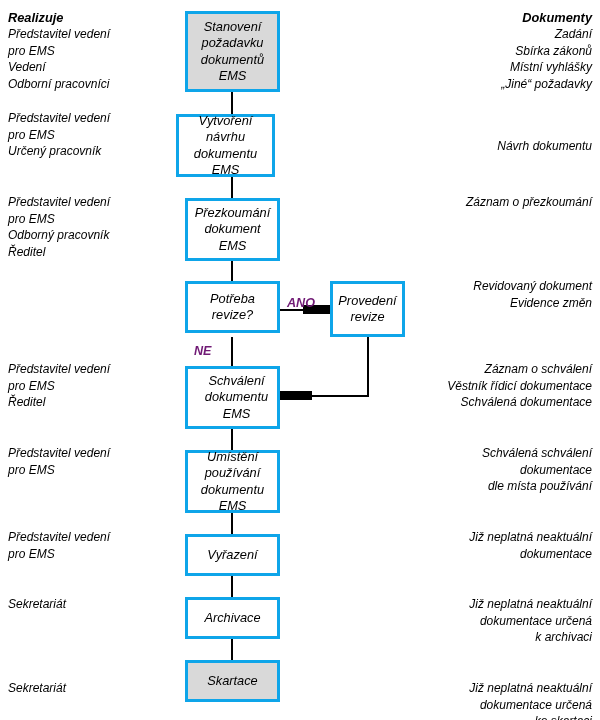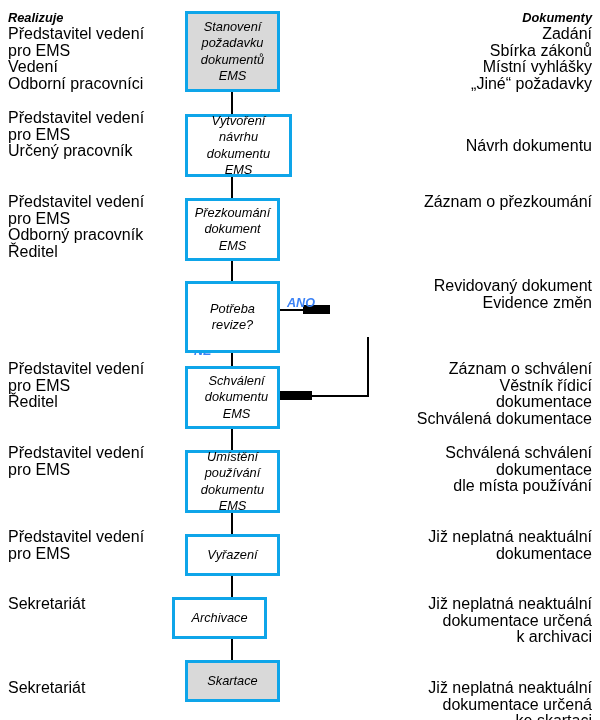--- a/index.html
+++ b/index.html
@@ -19,21 +19,22 @@
   #diagram {
     position: absolute;
     left: 0; top: 0;
     width: 600px;
     height: 720px;
   }
 
   
   .col-text {
     position: absolute;
-    font-size: 16px;
+    font-style: italic;
+    font-size: 12px;
     line-height: 16.6px;
     white-space: pre-line;
     color: #000;
   }
   .col-left {
     left: 8px;
     width: 170px;
     text-align: left;
   }
   .col-right {
@@ -81,21 +82,21 @@
   .arrow-bar {
     position: absolute;
     background: #000000;
     height: 9px;
   }
   .branch-label {
     position: absolute;
     font-weight: bold;
     font-style: italic;
     font-size: 12.6px;
-    color: #3b82f6;
+    color: #701a75;
     white-space: nowrap;
   }
 </style>
 </head>
 <body>
 
 <div id="diagram">
 
   <div class="col-text col-left col-head" style="top:10px;">Realizuje</div>
 
@@ -184,41 +185,43 @@
   <div class="vline" style="left:231px; top:639px; height:21px;"></div>
 
   <div class="branch-label" style="left:287px; top:296px;">ANO</div>
   <div class="branch-label" style="left:194px; top:344px;">NE</div>
 
   <div class="node shaded" style="left:185px; top:11px; width:95px; height:81px;">Stanovení
 požadavku
 dokumentů
 EMS</div>
 
-  <div class="node" style="left:185px; top:114px; width:107px; height:63px;">Vytvoření
+  <div class="node" style="left:176px; top:114px; width:99px; height:63px;">Vytvoření
 návrhu
 dokumentu
 EMS</div>
 
   <div class="node" style="left:185px; top:198px; width:95px; height:63px;">Přezkoumání
 dokument
 EMS</div>
 
-  <div class="node" style="left:185px; top:281px; width:95px; height:72px;">Potřeba
+  <div class="node" style="left:185px; top:281px; width:95px; height:52px;">Potřeba
 revize?</div>
 
+  <div class="node" style="left:330px; top:281px; width:75px; height:56px;">Provedení
+revize</div>
 
   <div class="node" style="left:185px; top:366px; width:95px; height:63px;padding-left:8px;">Schválení
 dokumentu
 EMS</div>
 
   <div class="node" style="left:185px; top:450px; width:95px; height:63px;">Umístění
 používání
 dokumentu
 EMS</div>
 
   <div class="node" style="left:185px; top:534px; width:95px; height:42px;">Vyřazení</div>
 
-  <div class="node" style="left:172px; top:597px; width:95px; height:42px;">Archivace</div>
+  <div class="node" style="left:185px; top:597px; width:95px; height:42px;">Archivace</div>
 
   <div class="node shaded" style="left:185px; top:660px; width:95px; height:42px;">Skartace</div>
 
 </div>
 
 </body></html>

